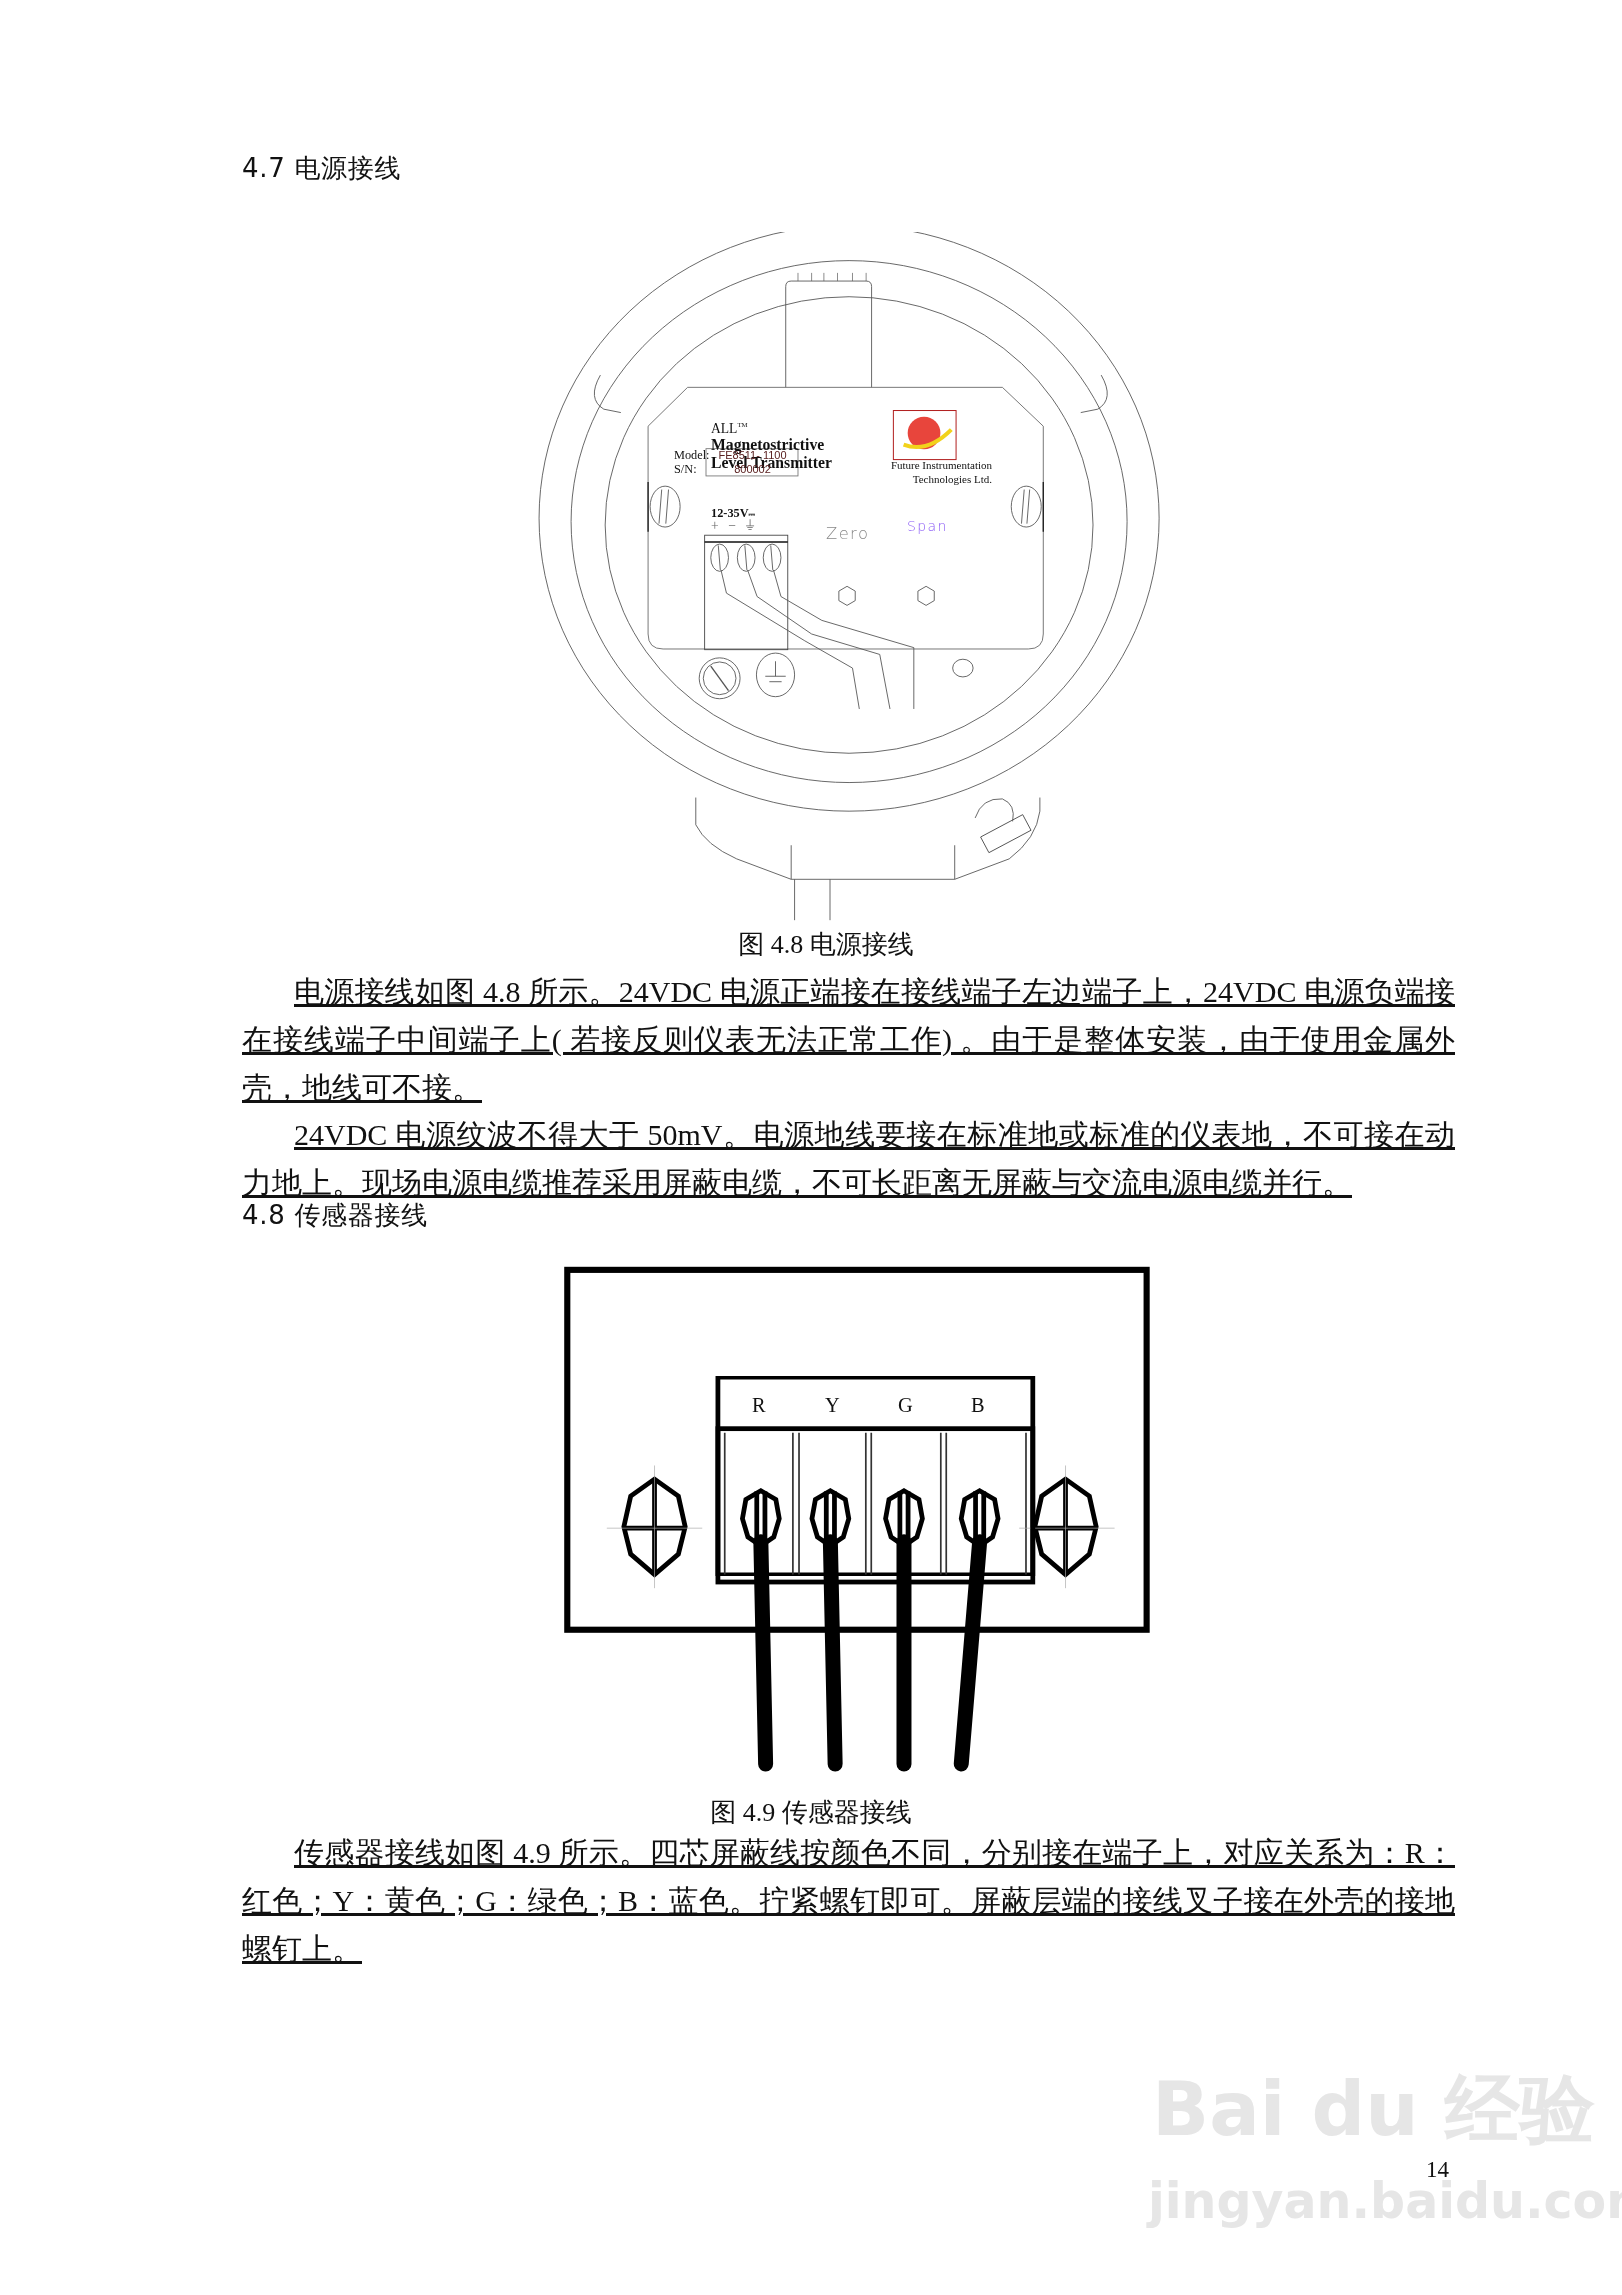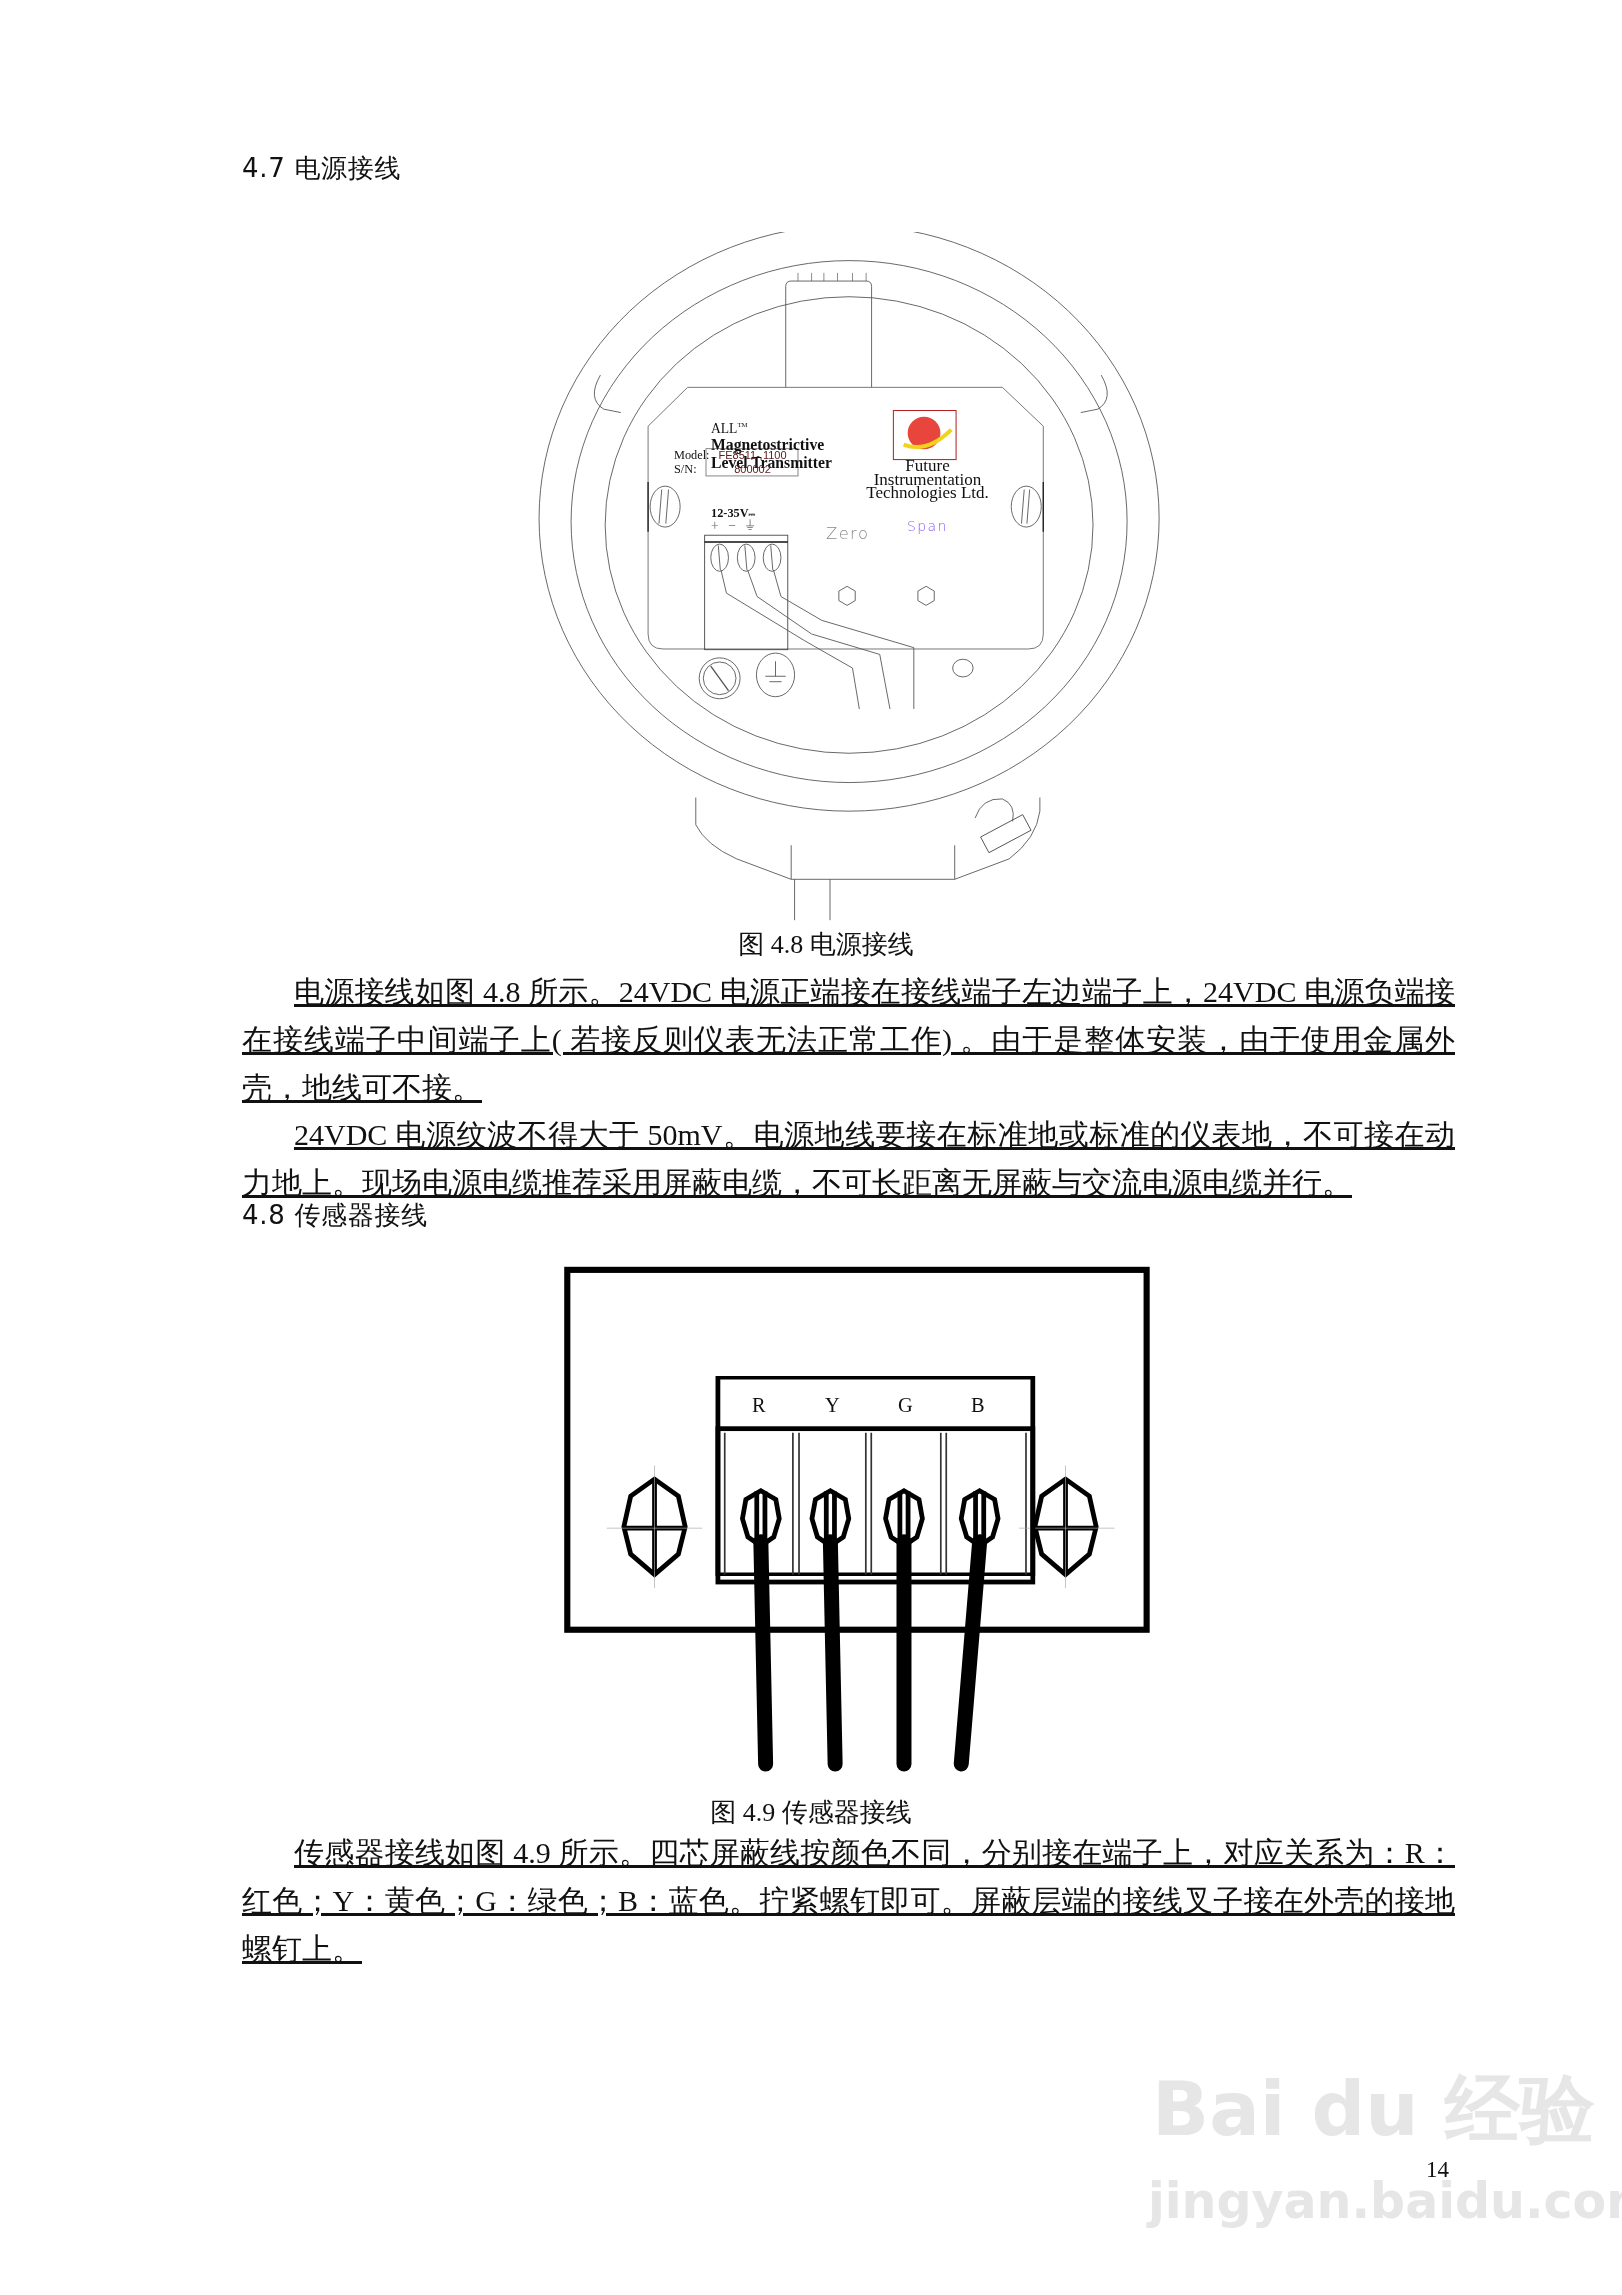--- a/index.html
+++ b/index.html
@@ -96,21 +96,21 @@
     <div>Level Transmitter</div>
   </div>
   <div class="abs" style="left:142px; top:217px; font-size:12.3px; line-height:13.6px;">
     <div>Model:</div>
     <div>S/N:</div>
   </div>
   <div class="abs" style="left:176px; top:217px; width:89px; font-family:'Liberation Sans',sans-serif; font-size:11px; line-height:13.6px; color:#5a2020; text-align:center;border-radius:10px;">
     <div>FE8511- 1100</div>
     <div>800002</div>
   </div>
-  <div class="abs" style="left:331px; top:227px; width:129px; text-align:center; font-size:17px; line-height:13.6px;">
+  <div class="abs" style="left:331px; top:227px; width:129px; text-align:right; font-size:11px; line-height:13.6px;">
     <div>Future Instrumentation</div>
     <div>Technologies Ltd.</div>
   </div>
   <div class="abs" style="left:179px; top:274px; font-size:12.3px;font-weight:bold;">
     <span>12-35V</span><span style="font-size:8.2px;">⎓</span>
   </div>
   <div class="abs" style="left:179px; top:286px; font-size:13.6px; color:#666; display:flex; gap:9.5px;">
     <span>+</span>
     <span>−</span>
     <span>⏚</span>

